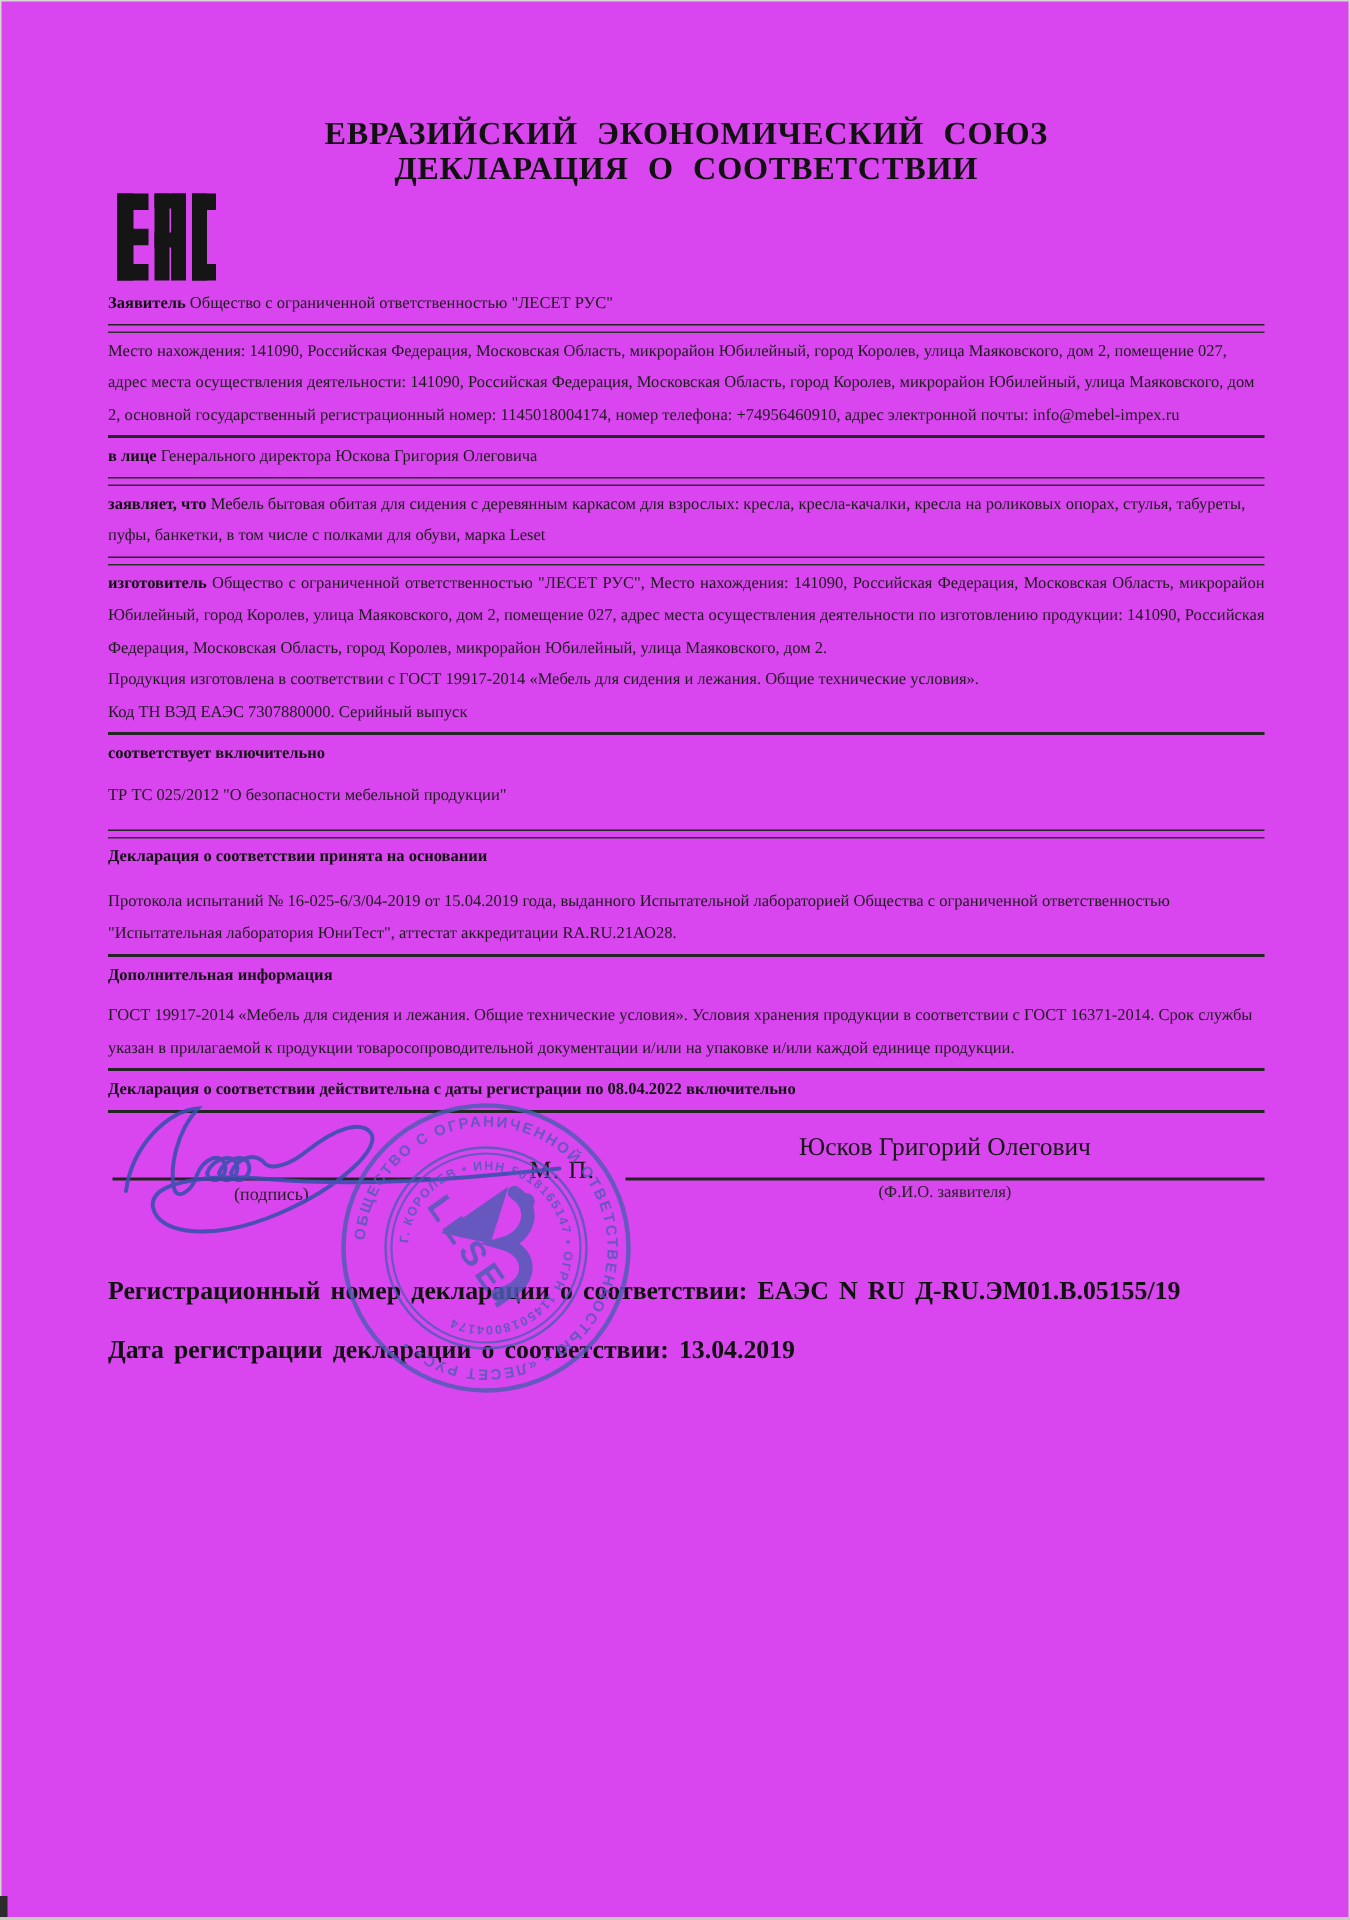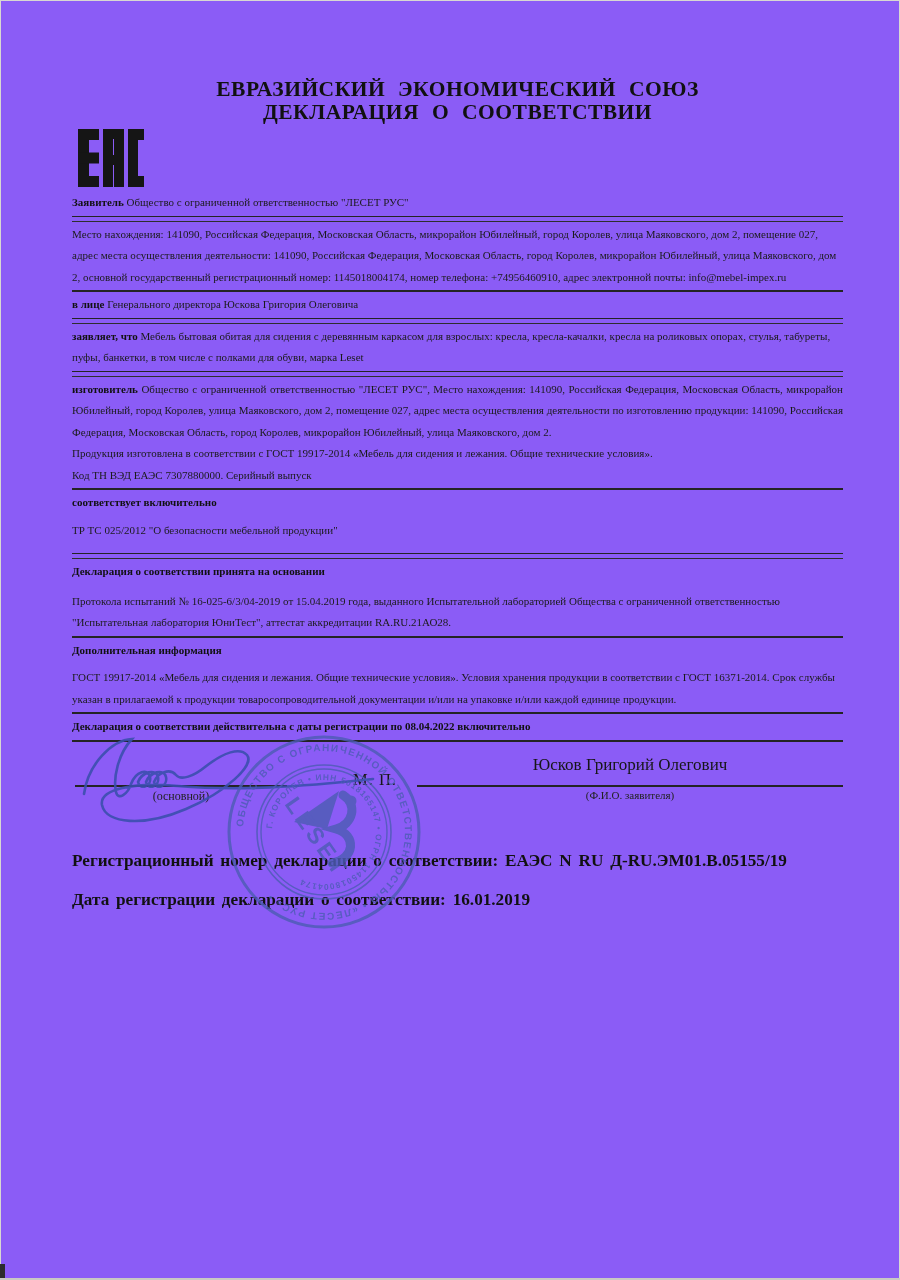--- a/index.html
+++ b/index.html
@@ -1,16 +1,16 @@
 <!DOCTYPE html>
 <html><head>
 <meta charset="utf-8">
 <style>
   html,body{margin:0;padding:0;background:#9a9a9a;}
-  .page{position:relative;width:900px;height:1280px;margin:0 auto;background:#8b5cf6;
+  .page{position:relative;width:900px;height:1280px;margin:0 auto;background:#d946ef;
         overflow:hidden;font-family:"Liberation Serif",serif;color:#1b1b1b;
         box-shadow:0 0 0 1px #d8d8d2 inset;}
   .content{position:absolute;left:72px;right:57px;top:0;}
   .titles{margin-top:78px;text-align:center;}
   .title{font-size:21.5px;font-weight:bold;line-height:23px;letter-spacing:.5px;word-spacing:7px;color:#111;}
   .gap-title{height:68px;}
   p.row{margin:0;font-size:11px;line-height:21.5px;}
   p.just{text-align:justify;}
   b{color:#111;}
   .rule{height:0;border-top:2px solid #242424;margin:2px 0;}
@@ -91,21 +91,21 @@
     <p class="row"><b>Дополнительная информация</b></p>
     <p class="row mt6">ГОСТ 19917-2014 «Мебель для сидения и лежания. Общие технические условия». Условия хранения продукции в соответствии с ГОСТ 16371-2014. Срок службы указан в прилагаемой к продукции товаросопроводительной документации и/или на упаковке и/или каждой единице продукции.</p>
     <div class="rule"></div>
 
     <p class="row"><b>Декларация о соответствии действительна с даты регистрации по 08.04.2022 включительно</b></p>
     <div class="rule"></div>
 
     <div class="sig-block">
 
       <div class="sig-line left"></div>
-      <div class="caption left">(основной)</div>
+      <div class="caption left">(подпись)</div>
 
       <div class="mp">М. П.</div>
 
       <div class="fio-name">Юсков Григорий Олегович</div>
       <div class="sig-line right"></div>
       <div class="caption right">(Ф.И.О. заявителя)</div>
 
       <svg class="signature-svg" width="330" height="115" viewBox="0 0 330 115" aria-hidden="true">
         <path d="M 16,64 C 20,34 44,10 64,9 C 50,24 45,48 48,62 C 50,71 60,64 63,54
                  C 68,41 80,38 82,47 C 84,56 72,61 70,52 C 74,42 88,38 90,47
@@ -134,19 +134,19 @@
         <g>
           <circle cx="27" cy="-31" r="5.5" fill="#4d5cb5"></circle>
           <path d="M -30,-10 L 15,-41 L 3,-3 Z" fill="#4d5cb5"></path>
           <path d="M 19,-37 C 34,-27 29,-8 12,-3 C 33,3 31,27 8,31" fill="none" stroke="#4d5cb5" stroke-width="9" stroke-linecap="round"></path>
         </g>
         <text transform="translate(-40,-28) rotate(55)" font-family="Liberation Sans, sans-serif" font-size="23" font-weight="bold" letter-spacing="3.5" fill="#4d5cb5">LESET</text>
       </svg>
     </div>
 
     <p class="reg"><span>Регистрационный номер декларации о соответствии:</span> <span>ЕАЭС N RU Д-RU.ЭМ01.В.05155/19</span></p>
-    <p class="reg"><span>Дата регистрации декларации о соответствии:</span> <span>16.01.2019</span></p>
+    <p class="reg"><span>Дата регистрации декларации о соответствии:</span> <span>13.04.2019</span></p>
 
   </div>
 
   <div class="corner-mark"></div>
   <div class="page-bottom-edge"></div>
 </div>
 
 </body></html>

